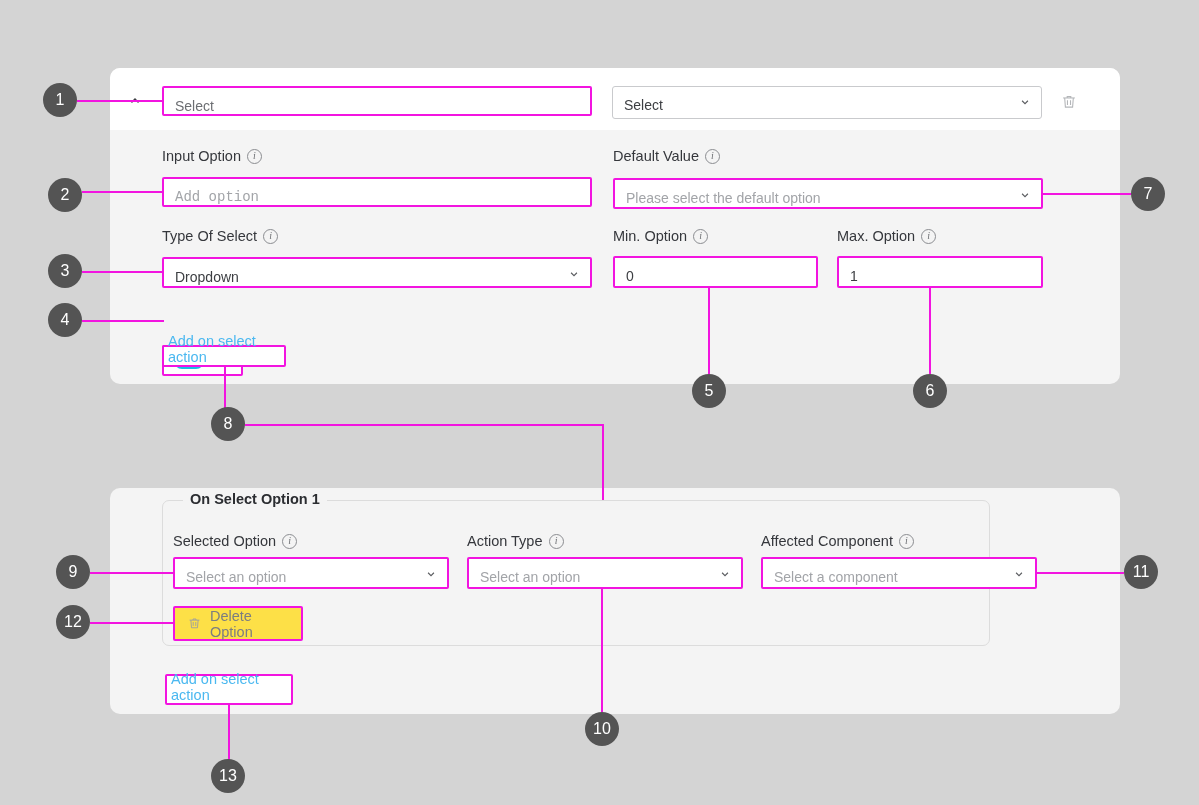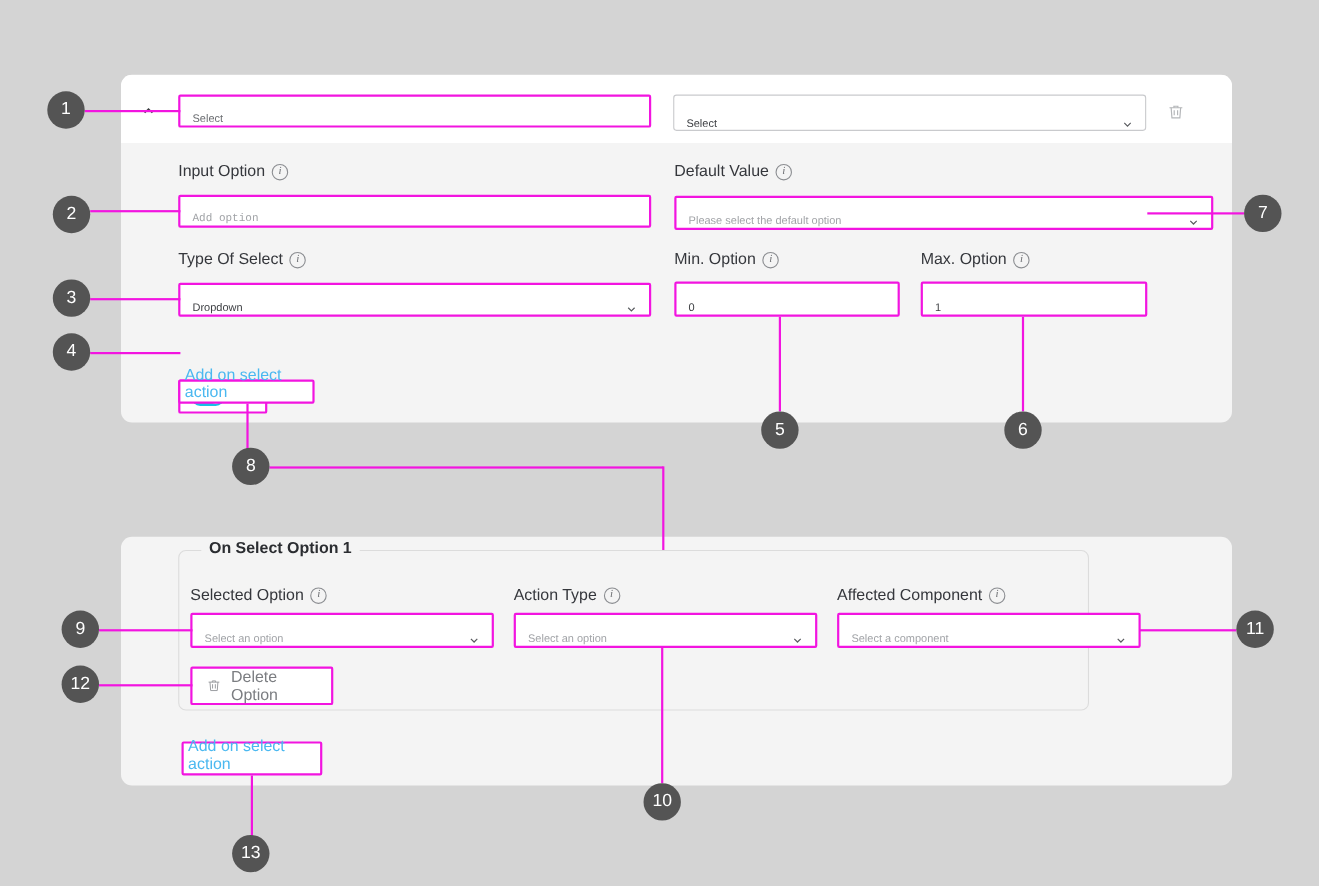--- a/index.html
+++ b/index.html
@@ -43,23 +43,23 @@
     font-size:10px; font-style:italic;
     font-family:"Liberation Serif", serif;
     line-height:1;
   }
 
   .ctl {
     position:absolute;
     background:#ffffff;
     border:1px solid #c9cacd;
     border-radius:3px;
-    display:flex; align-items:flex-end;
-    padding:0 11px;
-    font-size:10px;
+    display:flex; align-items:flex-start;
+    padding:10px 11px;
+    font-size:14px;
     color:#3c3e42;
   }
   .ctl.placeholder { color:#a2a4a8; }
   .ctl .caret {
     margin-left:auto;
     width:10px; height:10px;
     flex:0 0 auto;
     color:#5a5c60;
   }
   .ctl .caret svg { display:block; width:10px; height:10px; }
@@ -118,21 +118,21 @@
     font-weight:bold;
     color:#2b2d31;
     white-space:nowrap;
   }
 
   
   .del-btn {
     position:absolute;
     display:flex; align-items:center; gap:8px;
     padding:0 12px;
-    background:#ffffff;
+    background:#fde047;
     border:1px solid #c9cacd;
     border-radius:3px;
     font-size:14.5px;
     color:#7b7d81;
   }
 
   
   .badge {
     position:absolute;
     width:34px; height:34px; border-radius:50%;
@@ -196,21 +196,21 @@
   <span class="info-icon">i</span>
 </div>
 <div class="ctl hl placeholder" id="input-option-field" style="left:162px; top:177px; width:430px; height:30px;font-family:Liberation Mono, monospace;">
   <span>Add option</span>
 </div>
 
 <div class="field-label" style="left:613px; top:148px;">
   <span>Default Value</span>
   <span class="info-icon">i</span>
 </div>
-<div class="ctl hl placeholder" id="default-value-field" style="left:613px; top:178px; width:490px; height:31px;">
+<div class="ctl hl placeholder" id="default-value-field" style="left:613px; top:178px; width:430px; height:31px;">
   <span>Please select the default option</span>
   <span class="caret">
     <svg viewBox="0 0 12 12" fill="none" stroke="currentColor" stroke-width="1.3">
       <polyline points="2.5,4.5 6,8 9.5,4.5"></polyline>
     </svg>
   </span>
 </div>
 
 <div class="field-label" style="left:162px; top:228px;">
   <span>Type Of Select</span>

